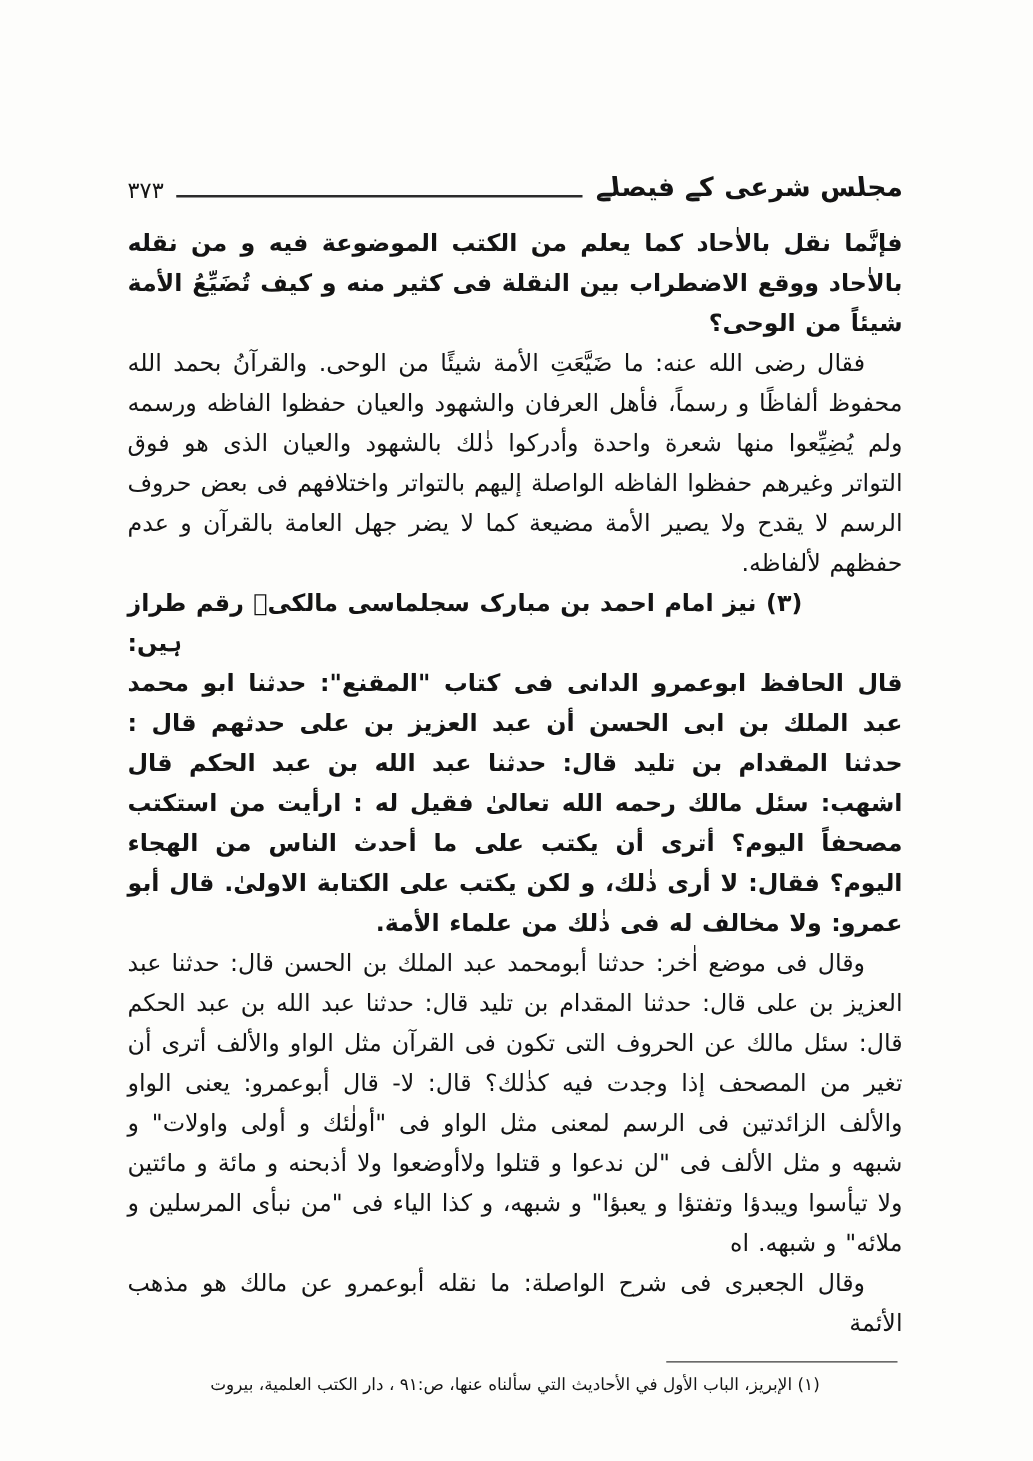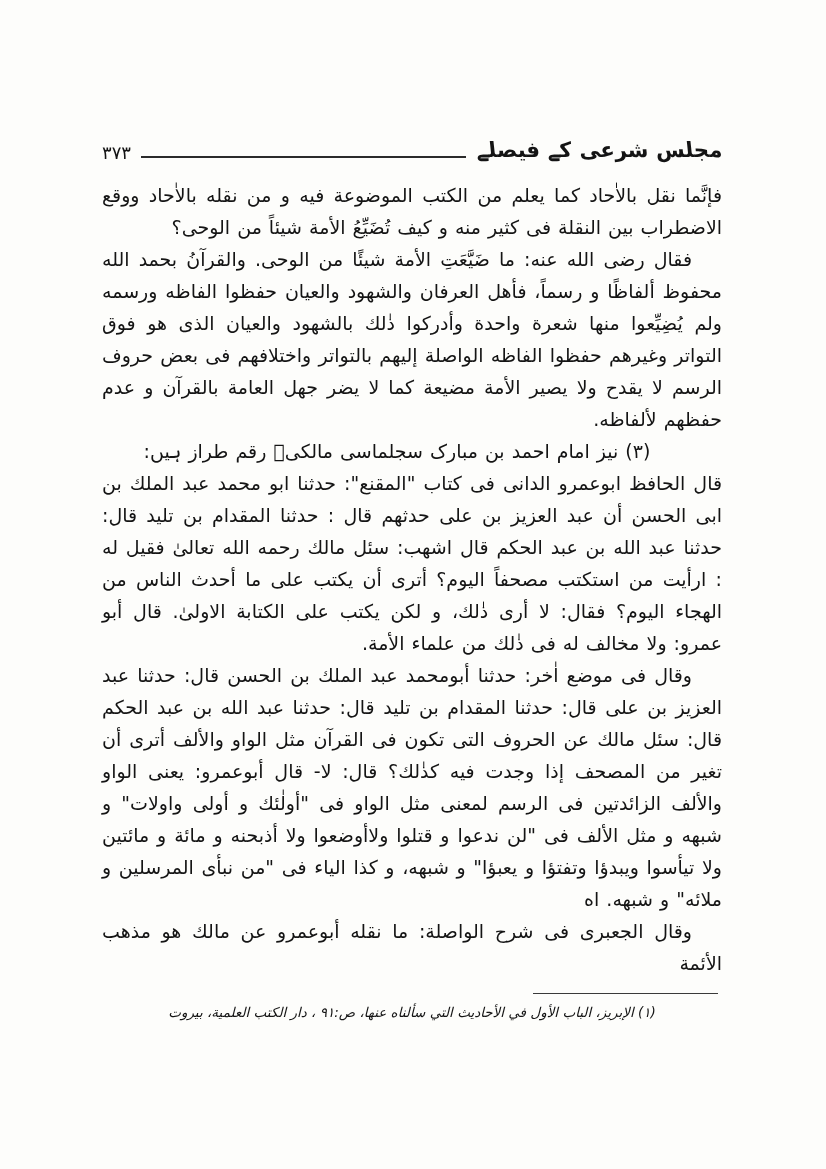--- a/index.html
+++ b/index.html
@@ -53,42 +53,42 @@
   .para {
     margin: 0;
     font-size: 19px;
     line-height: 32px;
     text-align: justify;
     text-indent: 30px;
     word-spacing: 1px;
   }
   .para.cont {
     text-indent: 0;
+    font-weight: bold;
   }
   .para.urdu {
-    font-weight: normal;
-    text-align: center;
+    font-weight: bold;
+    text-align: left;
     font-size: 19px;
   }
   .footnote-block {
     margin-top: 14px;
   }
   .footnote-rule {
     width: 185px;
     border-bottom: 1px solid #3a3a3a;
     margin: 0 4px 8px auto;
     margin-right: 4px;
     height: 0;
   }
   .footnote {
     margin: 0;
     font-size: 13.5px;
     line-height: 20px;
     text-align: center;
-    font-style: italic;
   }
 </style>
 </head>
 <body>
 
 <div class="page">
 
   <header class="page-header">
     <span class="book-title">مجلس شرعی کے فیصلے</span>
     <span class="header-rule"></span>

